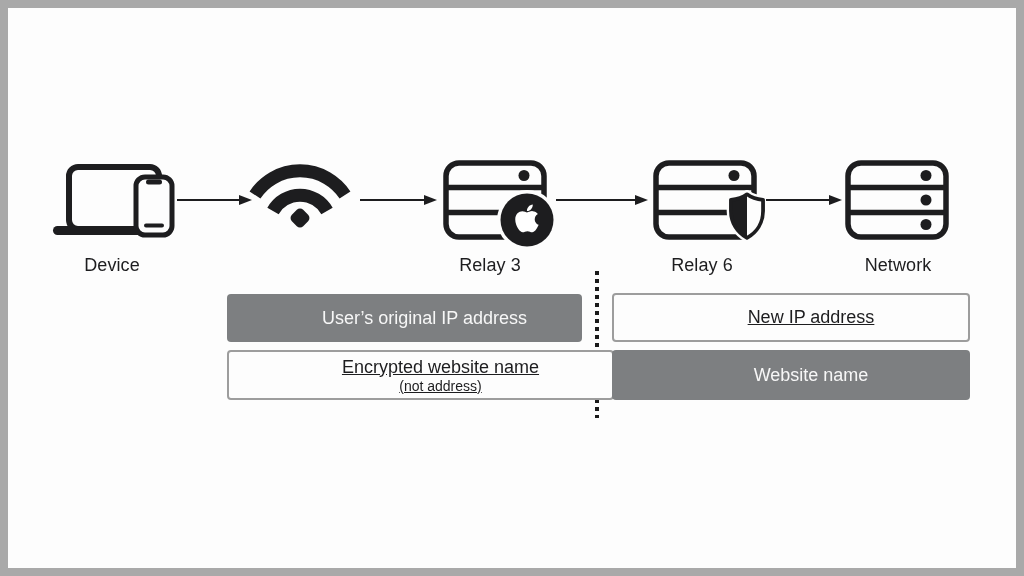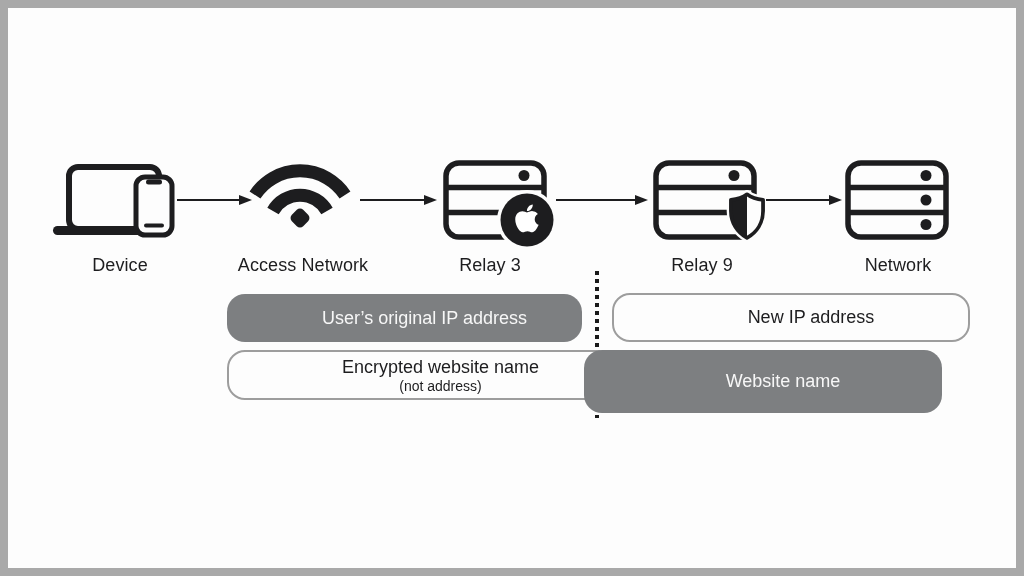--- a/index.html
+++ b/index.html
@@ -25,25 +25,25 @@
     font-size:18px;line-height:20px;color:var(--ink);white-space:nowrap;letter-spacing:.1px;
   }
   .arrow{position:absolute;top:194px;display:flex;align-items:center;height:12px;}
   .arrow .shaft{flex:1;height:2.5px;background:var(--ink);}
   .arrow .head{width:0;height:0;border-left:13px solid var(--ink);border-top:5.5px solid transparent;border-bottom:5.5px solid transparent;}
   .divider{
     position:absolute;left:595px;top:271px;width:4px;height:147px;
     background-image:repeating-linear-gradient(to bottom,var(--divider) 0px,var(--divider) 4px,transparent 4px,transparent 8px);
   }
   .abox{
-    position:absolute;border-radius:18px;display:flex;flex-direction:column;
+    position:absolute;border-radius:4px;display:flex;flex-direction:column;
     align-items:center;justify-content:center;text-align:center;padding-left:40px;
   }
   .abox.filled{background:var(--filled-box);color:var(--filled-box-text);}
-  .abox.outlined{background:var(--background);border:2px solid var(--outlined-box-border);color:var(--ink);}
+  .abox.outlined{background:var(--background);border:2px solid var(--outlined-box-border);color:var(--ink);text-decoration:underline;}
   .abox .main{font-size:18px;line-height:21px;}
   .abox .note{font-size:14px;line-height:16px;}
 </style>
 </head>
 <body>
 
 <div class="page">
 
   <svg class="abs" style="left:50px;top:158px" width="125" height="82" viewBox="0 0 125 82">
     <rect x="19" y="9" width="90" height="62" rx="9" fill="none" stroke="currentColor" stroke-width="6"></rect>
@@ -109,37 +109,36 @@
   </div>
   <div class="arrow" style="left:556px;width:92px">
     <div class="shaft"></div>
     <div class="head"></div>
   </div>
   <div class="arrow" style="left:766px;width:76px">
     <div class="shaft"></div>
     <div class="head"></div>
   </div>
 
-  <div class="nlabel" style="left:120px">Device</div>
-  <div class="nlabel" style="left:303px">Access Network</div>
+  <div class="nlabel" style="left:112px">Device</div>
   <div class="nlabel" style="left:490px">Relay 3</div>
-  <div class="nlabel" style="left:702px">Relay 9</div>
+  <div class="nlabel" style="left:702px">Relay 6</div>
   <div class="nlabel" style="left:898px">Network</div>
 
   <div class="divider"></div>
 
   <div class="abox filled" style="left:227px;top:294px;width:355px;height:48px">
     <span class="main">User’s original IP address</span>
   </div>
   <div class="abox outlined" style="left:227px;top:350px;width:387px;height:50px">
     <span class="main">Encrypted website name</span>
     <span class="note">(not address)</span>
   </div>
 
   <div class="abox outlined" style="left:612px;top:293px;width:358px;height:49px">
     <span class="main">New IP address</span>
   </div>
-  <div class="abox filled" style="left:584px;top:350px;width:358px;height:63px">
+  <div class="abox filled" style="left:612px;top:350px;width:358px;height:50px">
     <span class="main">Website name</span>
   </div>
 
   <div class="frame-border"></div>
 </div>
 
 </body></html>

